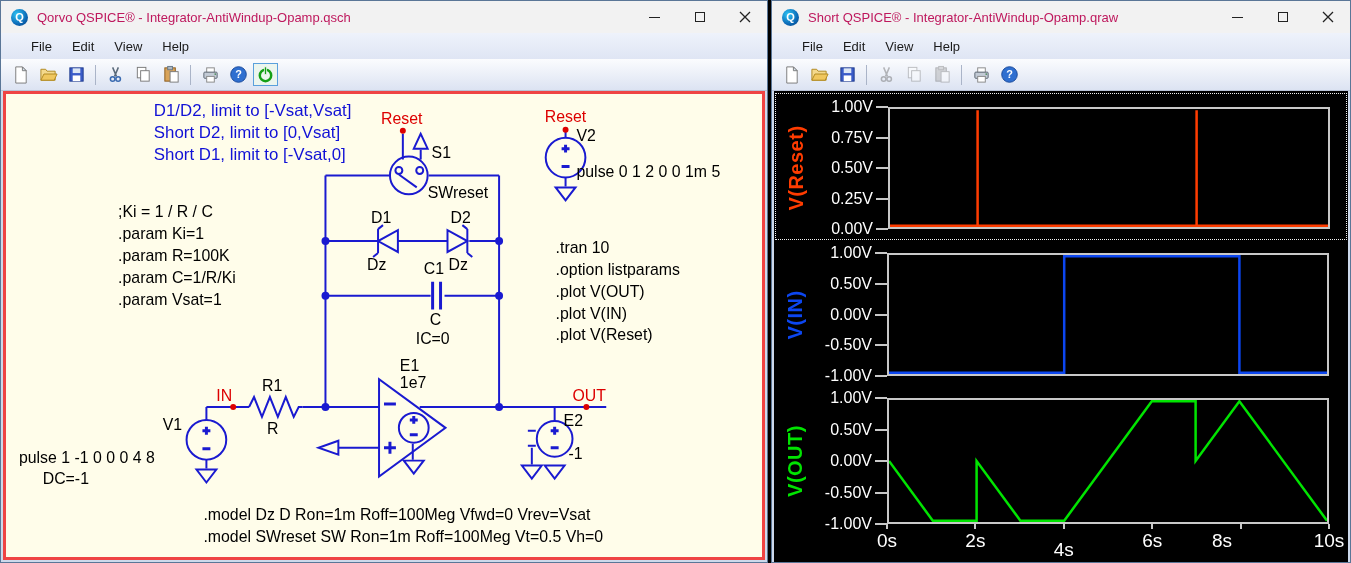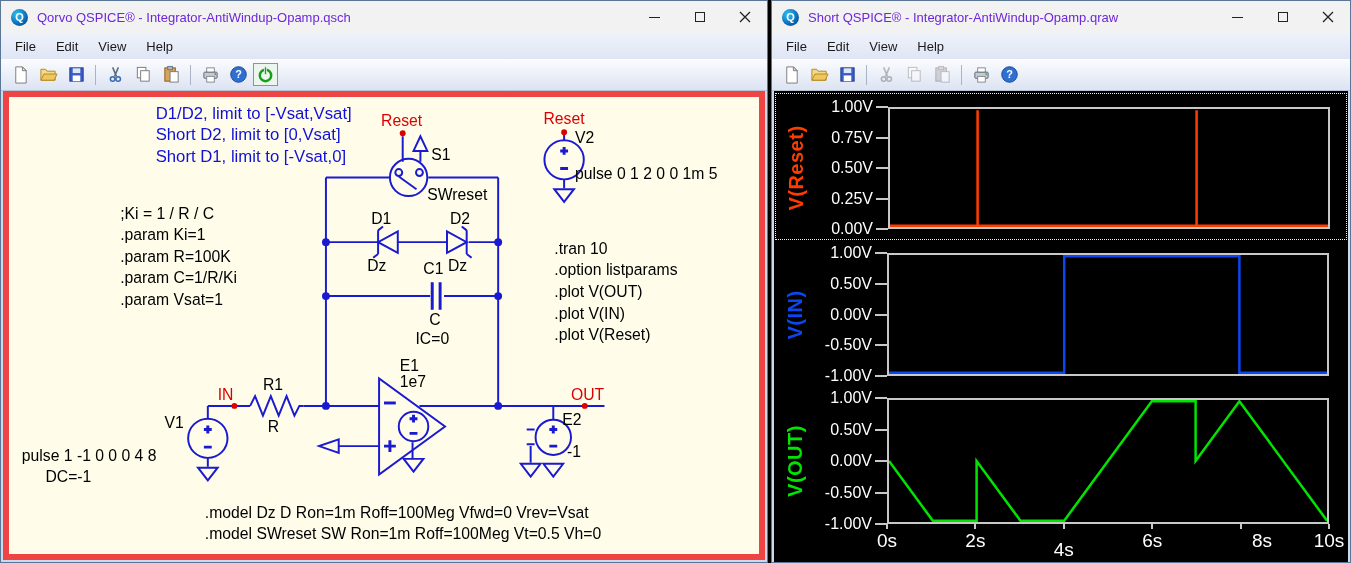--- a/index.html
+++ b/index.html
@@ -6,36 +6,36 @@
   .desktop{position:relative;width:1351px;height:563px;background:#000;overflow:hidden;}
 
   
   .window{position:absolute;top:0;height:563px;background:#cdd9eb;border:1px solid #5a7697;box-sizing:border-box;}
   #win-left{left:0;width:768px;}
   #win-right{left:771px;width:580px;}
   .titlebar{height:32px;background:#f2f2f2;display:flex;align-items:center;padding-left:10px;}
   .app-icon{width:17px;height:17px;border-radius:50%;flex:0 0 17px;
     background:radial-gradient(circle at 35% 32%,#2ec6f5,#0a66b4 62%,#093e76);
     color:#fff;font-size:11px;font-weight:bold;display:flex;align-items:center;justify-content:center;margin-right:9px;}
-  .title-text{font-size:13px;color:#6d28d9;flex:1;white-space:nowrap;overflow:hidden;}
+  .title-text{font-size:13px;color:#be185d;flex:1;white-space:nowrap;overflow:hidden;}
   .win-btn{width:45px;height:32px;display:flex;align-items:center;justify-content:center;}
   .glyph-min{width:11px;height:1px;background:#222;}
   .glyph-max{width:10px;height:10px;border:1.3px solid #222;box-sizing:border-box;}
   .win-btn svg{width:12px;height:12px;}
-  .menubar{height:26px;display:flex;align-items:center;background:linear-gradient(#eef2fb,#dfe5f4);padding-left:4px;}
+  .menubar{height:26px;display:flex;align-items:center;background:linear-gradient(#eef2fb,#dfe5f4);padding-left:20px;}
   .menu-item{font-size:13px;color:#1a1a1a;padding:0 10px;}
   .toolbar{height:31px;display:flex;align-items:center;background:linear-gradient(#fbfcfe,#dce3f2);border-bottom:1px solid #b9c3d6;padding-left:6px;gap:2px;}
   .tool{width:26px;height:24px;display:flex;align-items:center;justify-content:center;}
   .tool svg{width:19px;height:19px;}
   .tool.disabled{filter:grayscale(1) opacity(.45);}
   .tool.run{border:1.5px solid #5aa0dc;background:#ecf5ee;width:23px;height:21px;box-sizing:content-box;}
   .tsep{width:1px;height:20px;background:#aab4c8;margin:0 4px;}
 
   
-  .canvas{position:absolute;left:2px;right:2px;top:90px;bottom:2px;background:var(--canvas-bg,#fffdea);border:6px solid #ef4444;}
+  .canvas{position:absolute;left:2px;right:2px;top:90px;bottom:2px;background:var(--canvas-bg,#fffdea);border:3px solid #ef4444;}
   .canvas svg{position:absolute;left:0;top:0;width:100%;height:100%;}
   .wire{stroke:var(--wire,#1a1ad0);stroke-width:2;fill:none;}
   .wire3{stroke:var(--wire,#1a1ad0);stroke-width:3;fill:none;}
   .dot{fill:var(--wire,#1a1ad0);}
   .rdot{fill:var(--net-label,#dd0000);}
   .st{font-family:"Liberation Sans",sans-serif;font-size:16px;fill:var(--directive,#000);}
   .sc{font-family:"Liberation Sans",sans-serif;font-size:17px;fill:var(--comment,#1111d6);}
   .sr{font-family:"Liberation Sans",sans-serif;font-size:16px;fill:var(--net-label,#dd0000);}
 
   
@@ -403,21 +403,21 @@
           <div class="ytick" style="top: 129px;">-1.00V</div>
           <div class="ydash" style="top: 138px;"></div>
           <div class="xtick" style="left: 82px; top: 145px;">0s</div>
           <div class="xdash" style="left: 111px; top: 139px;"></div>
           <div class="xtick" style="left: 170.4px; top: 145px;">2s</div>
           <div class="xdash" style="left: 199.4px; top: 139px;"></div>
           <div class="xtick" style="left: 258.8px; top: 154px;">4s</div>
           <div class="xdash" style="left: 287.8px; top: 139px;"></div>
           <div class="xtick" style="left: 347.2px; top: 145px;">6s</div>
           <div class="xdash" style="left: 376.2px; top: 139px;"></div>
-          <div class="xtick" style="left: 457px; top: 145px;">8s</div>
+          <div class="xtick" style="left: 417px; top: 145px;">8s</div>
           <div class="xdash" style="left: 464.6px; top: 139px;"></div>
           <div class="xtick" style="left: 524px; top: 145px;">10s</div>
           <div class="xdash" style="left: 553px; top: 139px;"></div>
         </div>
     </div>
   </div>
 
 </div>
 
 </body></html>

